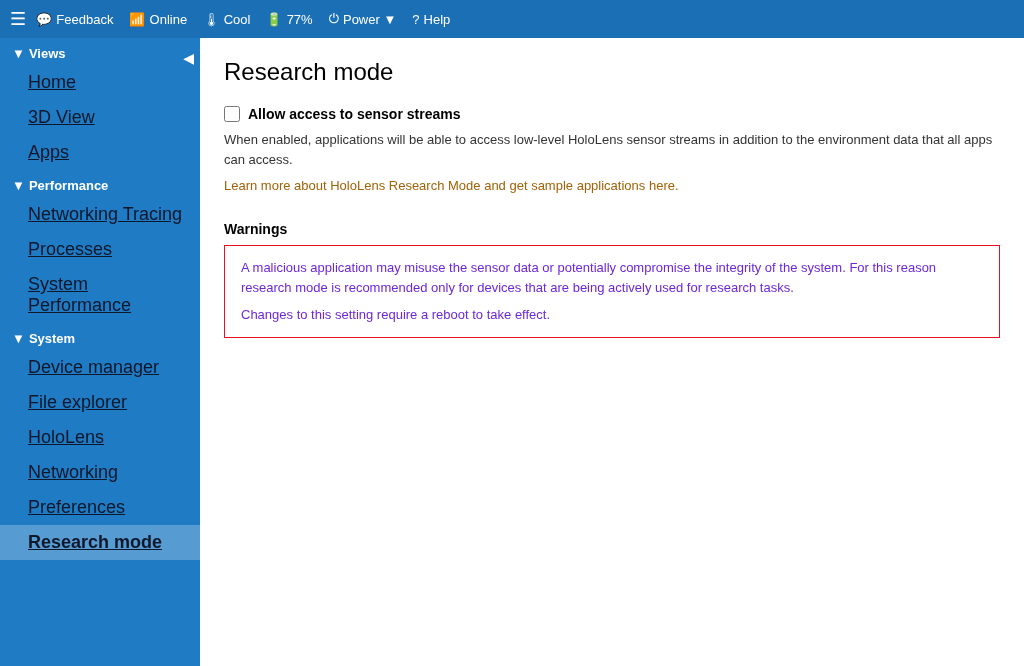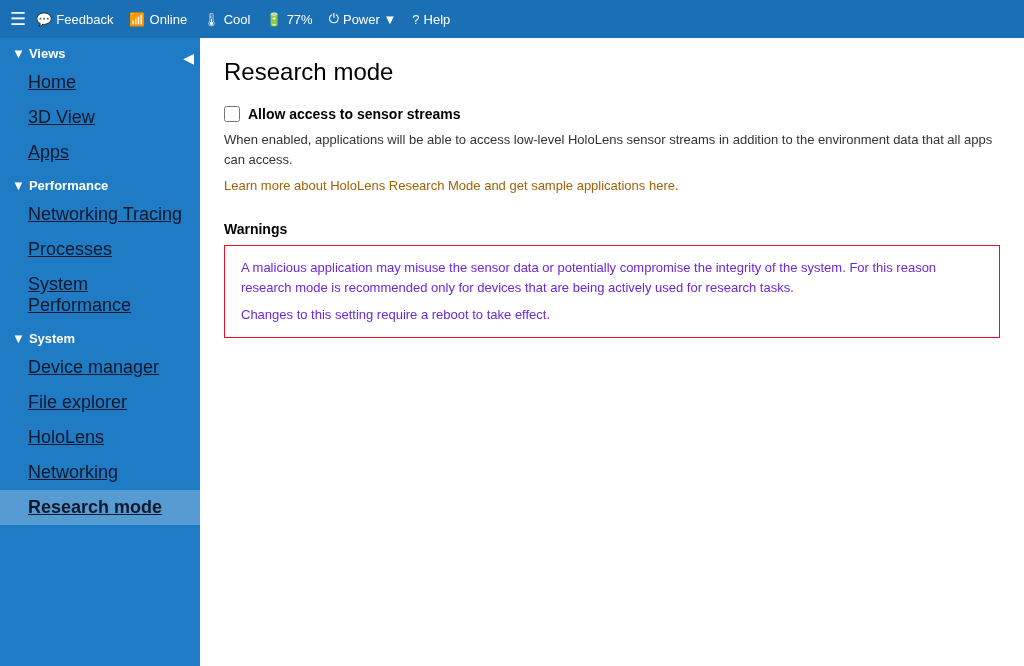--- a/index.html
+++ b/index.html
@@ -217,20 +217,21 @@
     <a class="sidebar-item">System Performance</a>
 
     <div class="sidebar-section-header">
       <span>▼</span>
       <span>System</span>
     </div>
     <a class="sidebar-item">Device manager</a>
     <a class="sidebar-item">File explorer</a>
     <a class="sidebar-item">HoloLens</a>
     <a class="sidebar-item">Networking</a>
+    <a class="sidebar-item">Preferences</a>
     <a class="sidebar-item active">Research mode</a>
   </div>
 
   <div id="main">
     <h1>Research mode</h1>
 
     <div class="sensor-section">
       <div class="sensor-allow">
         <input type="checkbox" id="sensor-checkbox" style="">
         <label for="sensor-checkbox">Allow access to sensor streams</label>

